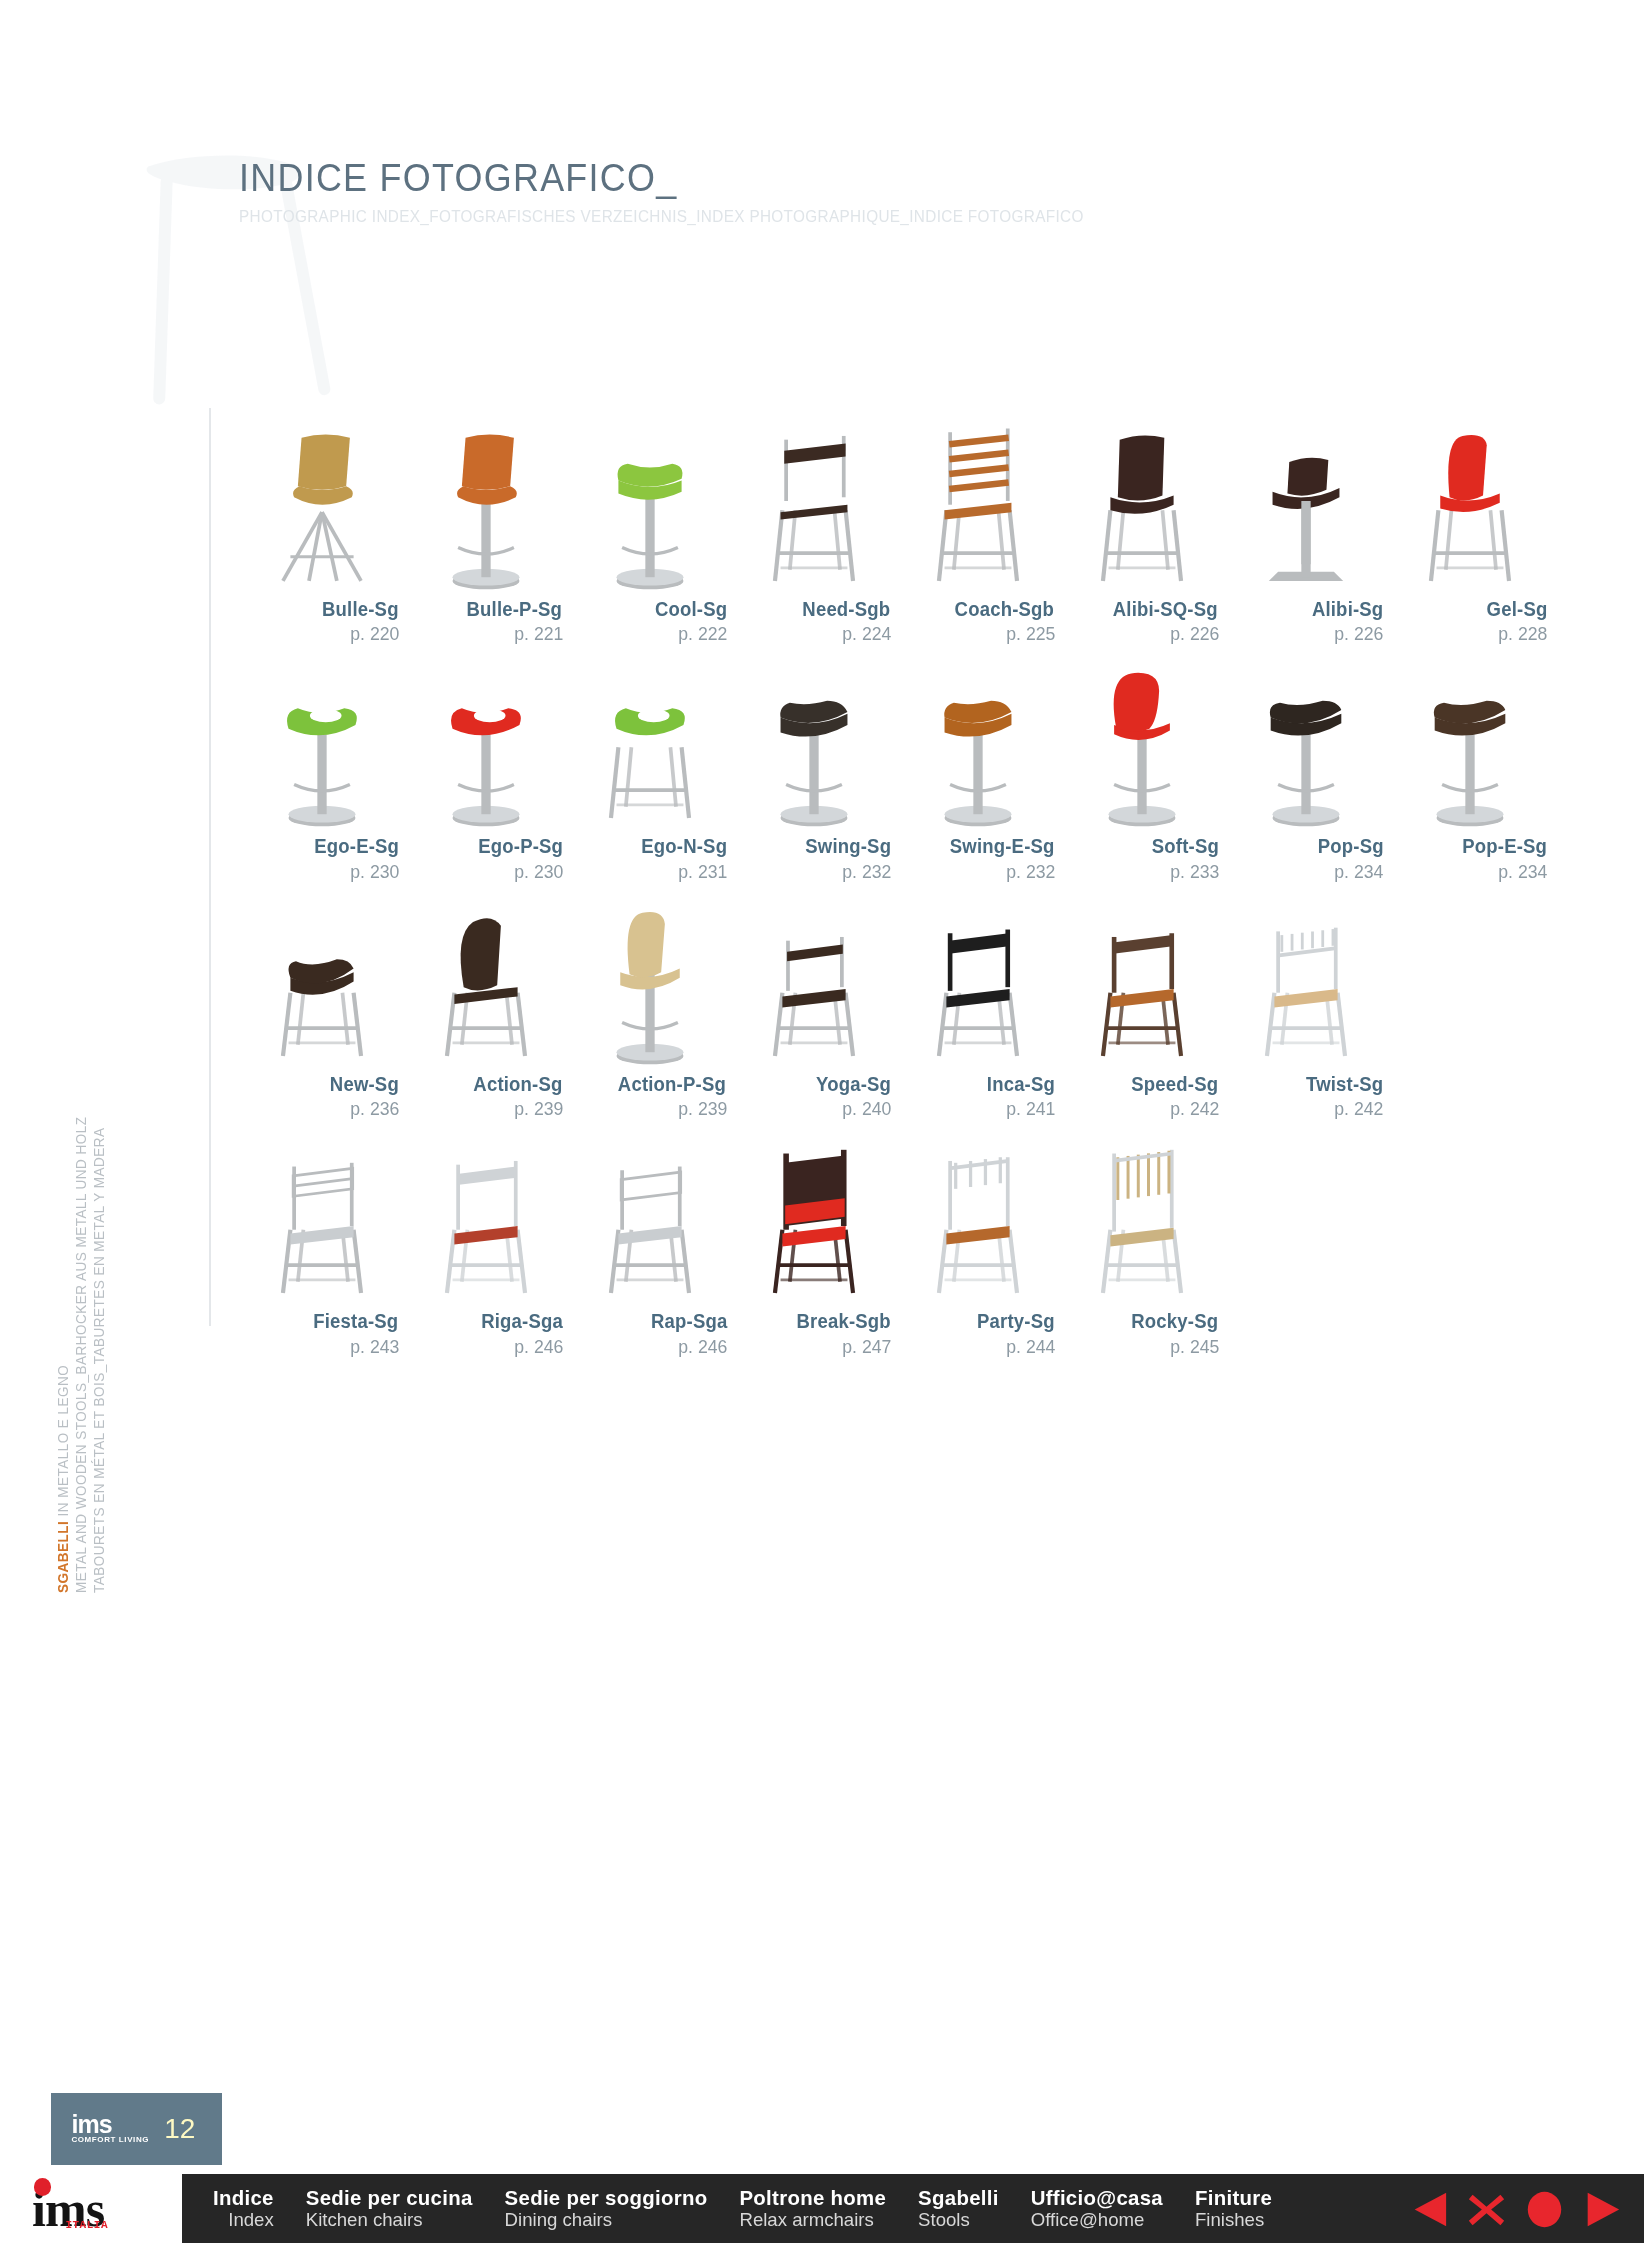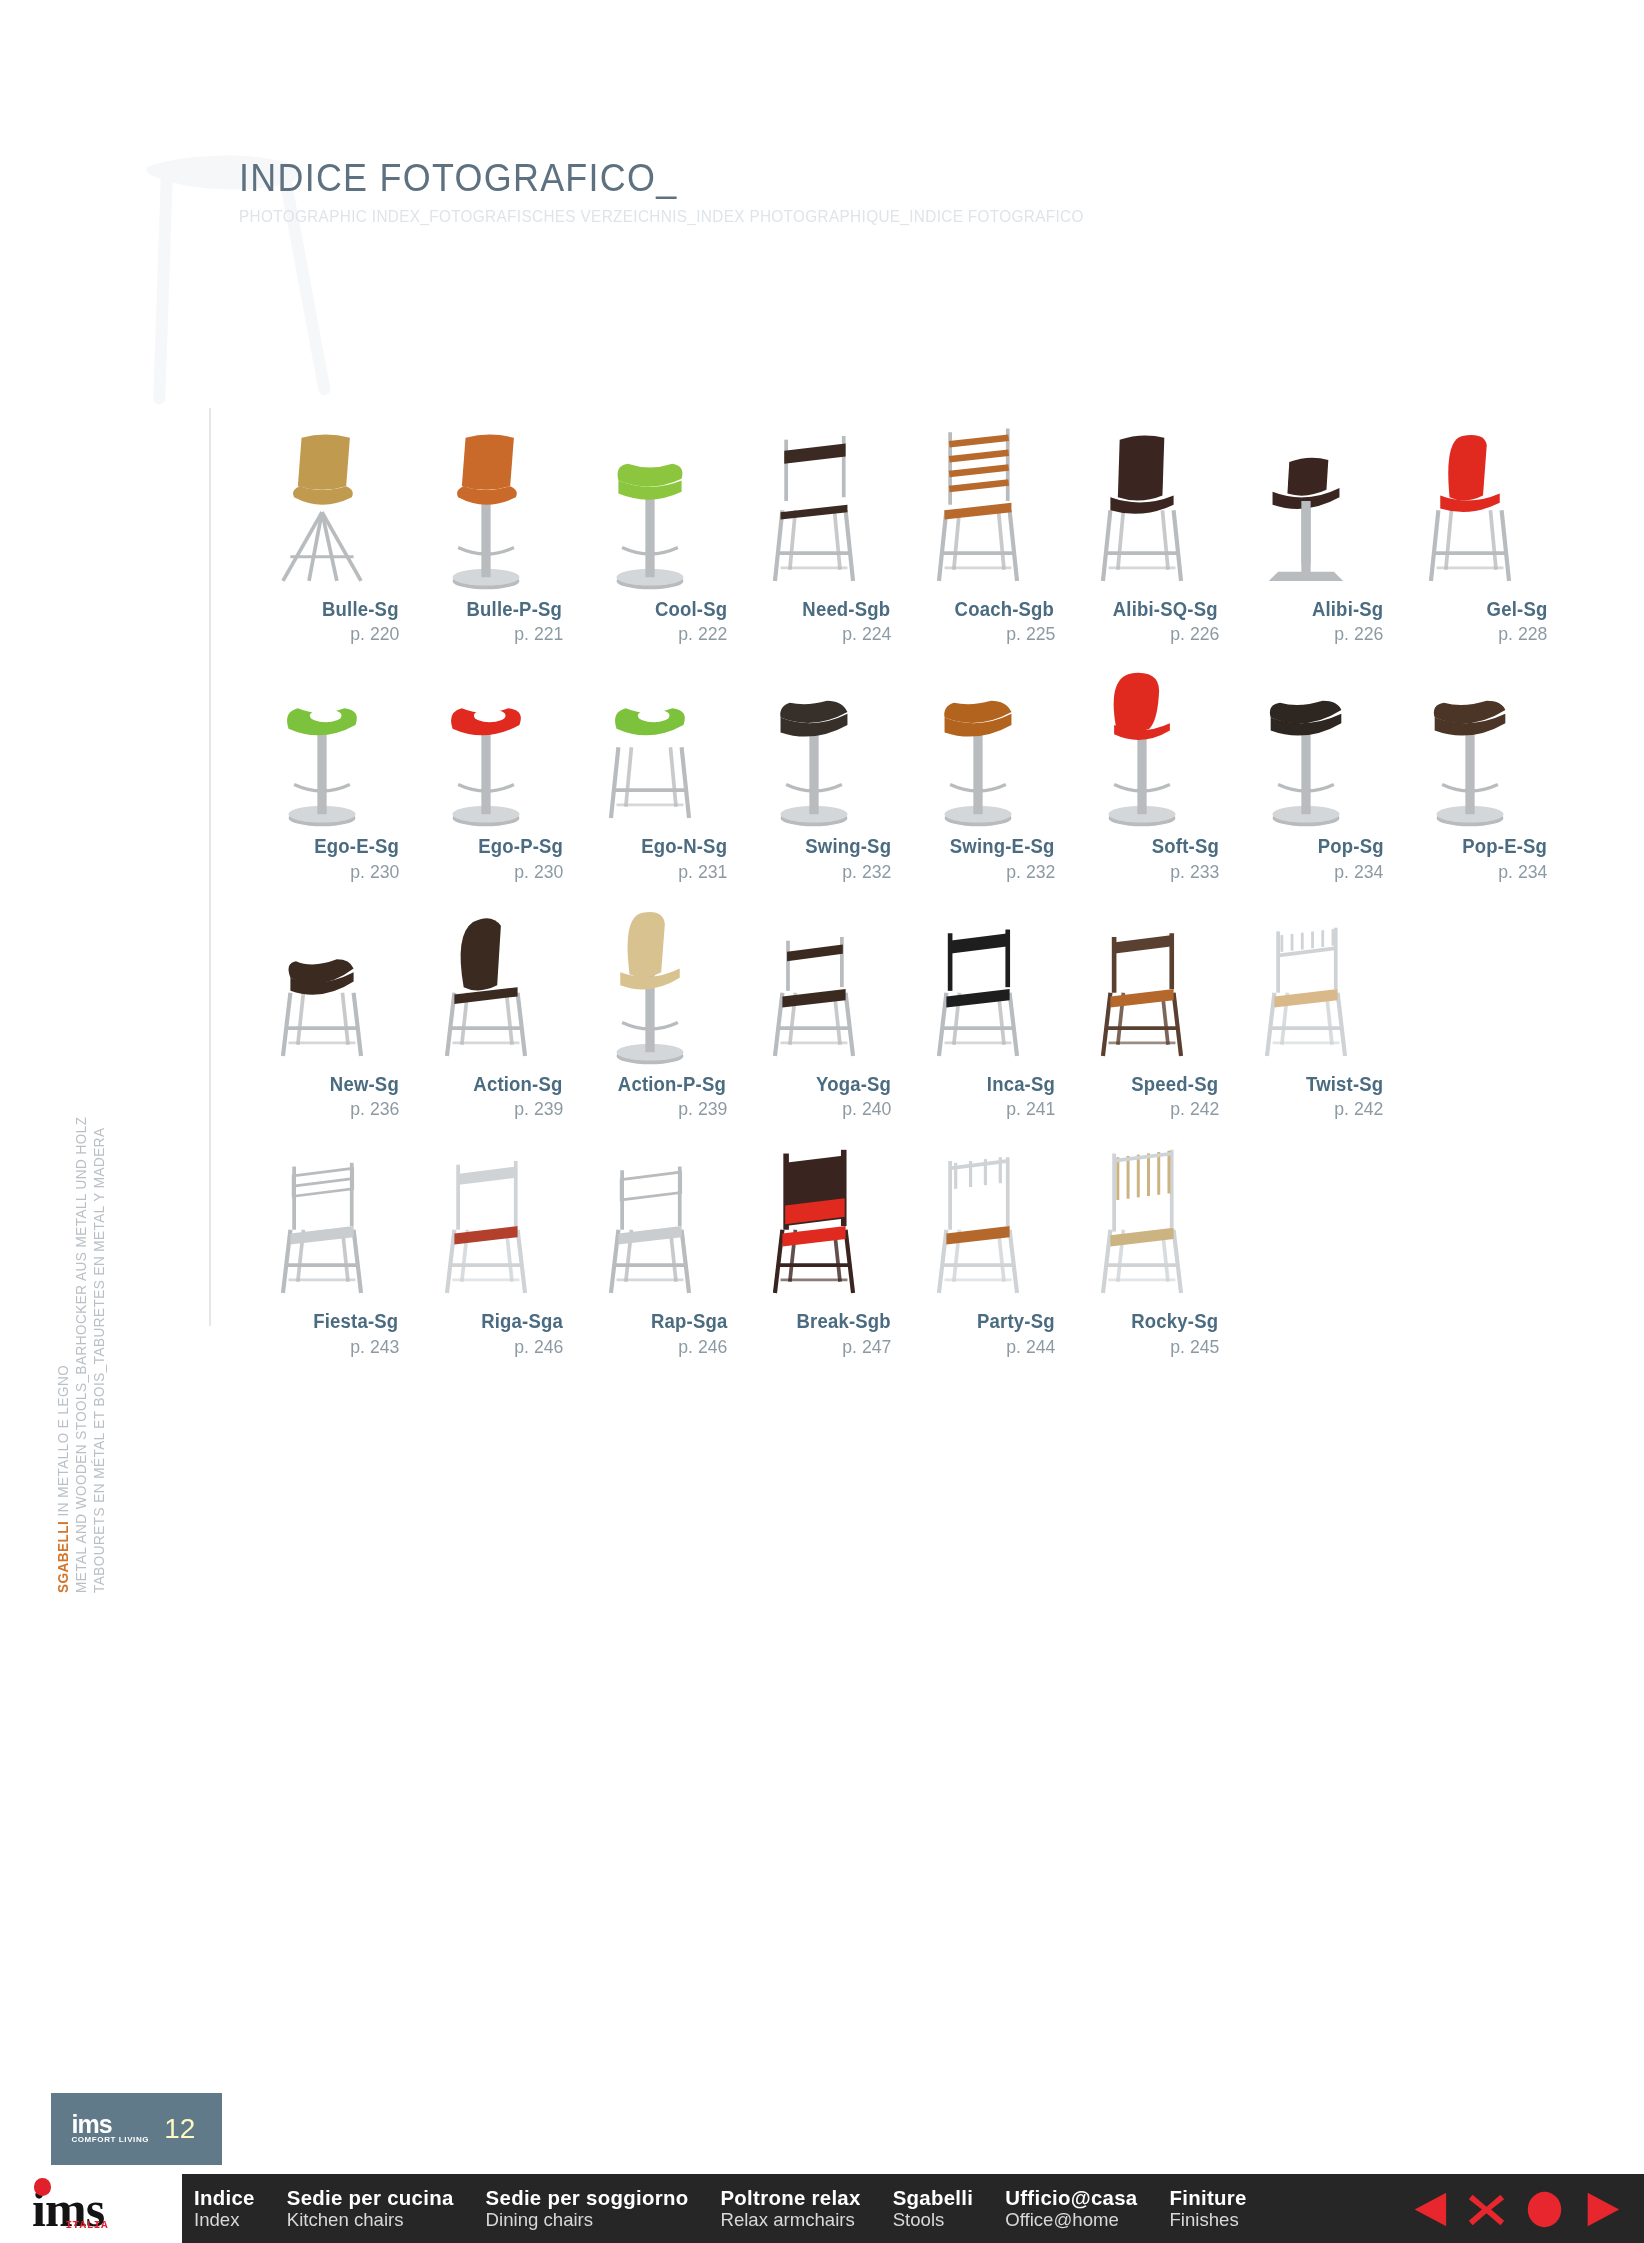--- a/index.html
+++ b/index.html
@@ -84,21 +84,21 @@
   .ims-mark { position: relative; font-family:"Liberation Serif", serif; font-weight: 700;
               font-size: 50px; color:#141414; line-height: 1; letter-spacing: -0.9px; }
   .ims-dot { position:absolute; left: 1.9px; top: -5.6px; width: 17.6px; height: 17.6px;
              background:#e0202a; border-radius: 50%; }
   .ims-italia { position:absolute; right: -3.7px; bottom: 2.8px; color:#e0202a; font-size: 11px;
                 font-weight: 700; font-family:Liberation Mono, monospace;
                 letter-spacing: 0.5px; }
   .footer-bar { position:absolute; left:182px; top:0; width: 1463px; height: 70px;
                 background:#262626; display:flex; align-items:center; }
   .fitem { padding: 0 0 0 0; margin-right: 32px; }
-  .fitem:first-child { margin-left: 12px; }
+  .fitem:first-child { margin-left: 31px; text-align: right; }
   .fit-it { color:#fff; font-weight:700; font-size: 20.4px; line-height: 1.05;
             font-family:"Liberation Sans Narrow","Liberation Sans",sans-serif;
             letter-spacing:0.3px; white-space:nowrap; }
   .fit-en { color:#d8d8d8; font-size: 18.6px; line-height: 1.15;
             font-family:"Liberation Sans Narrow","Liberation Sans",sans-serif;
             white-space:nowrap; }
   .fnav { margin-left: auto; margin-right: 24px; display:flex; align-items:center; gap: 18.6px; }
 </style>
 </head>
 <body>
@@ -645,21 +645,21 @@
         </div>
         <div class="fitem">
           <div class="fit-it">Sedie per cucina</div>
      <div class="fit-en">Kitchen chairs</div>
         </div>
         <div class="fitem">
           <div class="fit-it">Sedie per soggiorno</div>
      <div class="fit-en">Dining chairs</div>
         </div>
         <div class="fitem">
-          <div class="fit-it">Poltrone relax</div>
+          <div class="fit-it">Poltrone home</div>
      <div class="fit-en">Relax armchairs</div>
         </div>
         <div class="fitem">
           <div class="fit-it">Sgabelli</div>
      <div class="fit-en">Stools</div>
         </div>
         <div class="fitem">
           <div class="fit-it">Ufficio@casa</div>
      <div class="fit-en">Office@home</div>
         </div>

